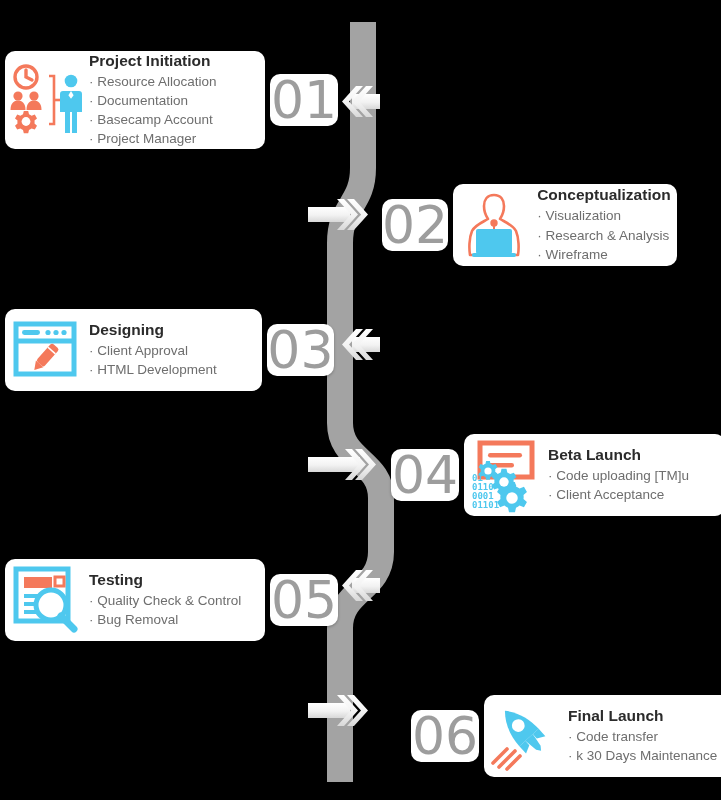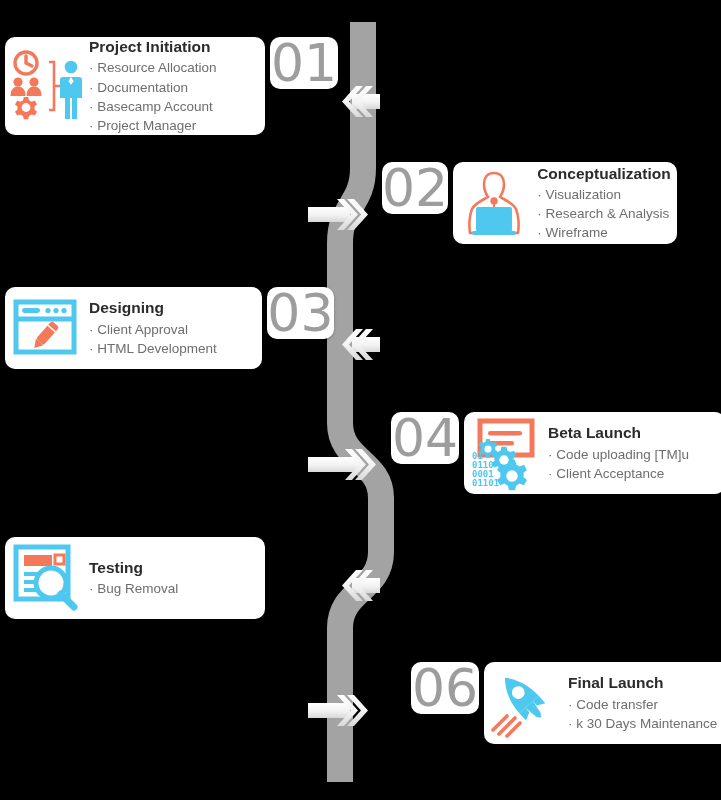--- a/index.html
+++ b/index.html
@@ -7,21 +7,21 @@
     width:721px;height:800px;
     background:#000;
     font-family:"Liberation Sans","DejaVu Sans",sans-serif;
     overflow:hidden;
     position:relative;
   }
   #stage{position:absolute;inset:0;width:721px;height:800px;}
 
   .ribbon{position:absolute;left:0;top:0;width:721px;height:800px;pointer-events:none;}
 
-  .step{position:absolute;display:flex;align-items:flex-start;}
+  .step{position:absolute;display:flex;align-items:center;}
 
   .card{
     background:#fff;border-radius:10px;
     box-shadow:0 1px 3px rgba(0,0,0,.28);
     display:flex;align-items:center;
     box-sizing:border-box;
   }
   .numbox{
     background:#fff;border-radius:10px;
     box-shadow:0 1px 3px rgba(0,0,0,.28);
@@ -344,23 +344,27 @@
             <rect x="15" y="38" width="30" height="4"></rect>
             <rect x="15" y="46" width="22" height="4"></rect>
           </g>
           <circle cx="42" cy="41" r="15" fill="#fff" stroke="#4ec8ee" stroke-width="5"></circle>
           <line x1="52" y1="52" x2="65" y2="65" stroke="#4ec8ee" stroke-width="7" stroke-linecap="round"></line>
         </svg>
       </div>
       <div class="txt">
         <div class="ttl">Testing</div>
         <ul class="bullets">
+          <li>Quality Check &amp; Control</li>
           <li>Bug Removal</li>
         </ul>
       </div>
+    </div>
+    <div class="numbox">
+      <span class="num">05</span>
     </div>
   </div>
 
   <div class="step right" id="step6">
     <div class="numbox">
       <span class="num">06</span>
     </div>
     <div class="card">
       <div class="icon">
         <svg width="76" height="70" viewBox="0 0 76 70">

